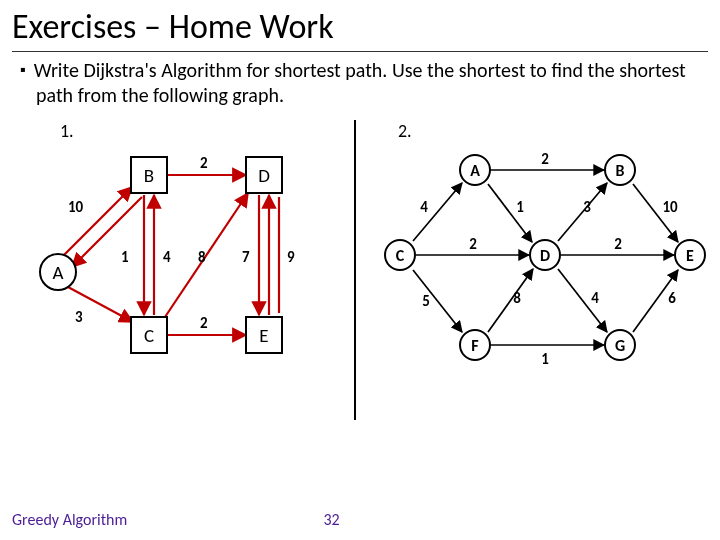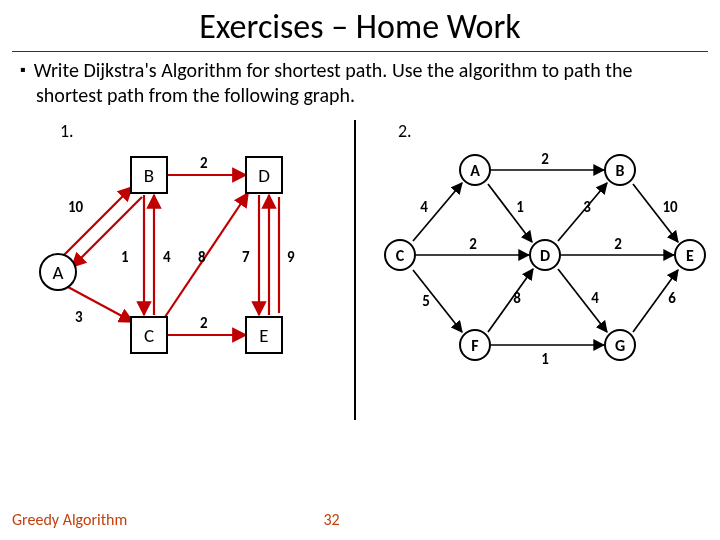--- a/index.html
+++ b/index.html
@@ -1,40 +1,40 @@
 <!DOCTYPE html>
 <html><head>
 <meta charset="utf-8">
 <style>
   * { box-sizing: border-box; margin: 0; padding: 0; }
   html, body { width: 720px; height: 540px; font-family: "Calibri", "Segoe UI", Arial, sans-serif; background: #fff; color: #000; }
   .slide { width: 720px; height: 540px; position: relative; }
-  .title { font-size: 34px; padding: 6px 12px 2px 12px; font-weight: 400; text-align: center; }
+  .title { font-size: 34px; padding: 6px 12px 2px 12px; font-weight: 400; }
   .hr { border: 0; border-top: 1px solid #333; margin: 2px 12px 6px 12px; }
   .body-text { font-size: 20px; padding: 0 28px 0 36px; line-height: 1.25; text-indent: -16px; }
   .bul { font-size: 16px; vertical-align: 2px; padding-right: 8px; }
   .nums { position: relative; height: 20px; margin-top: 12px; }
   .n1 { position: absolute; left: 60px; font-size: 18px; }
   .n2 { position: absolute; left: 398px; font-size: 18px; }
   .graphs { position: relative; height: 290px; }
   .divider { position: absolute; left: 354px; top: -20px; width: 0; height: 300px; border-left: 2px solid #000; }
   svg.g { position: absolute; }
-  .footer { position: absolute; bottom: 6px; left: 0; width: 720px; height: 24px; font-size: 16px; color: #c2410c; }
+  .footer { position: absolute; bottom: 6px; left: 0; width: 720px; height: 24px; font-size: 16px; color: #4c1d95; }
   .footer .l { position: absolute; left: 12px; }
   .footer .c { position: absolute; left: 0; width: 663px; text-align: center; }
   .footer .r { position: absolute; right: 12px; }
   svg text { font-family: "Calibri", Arial, sans-serif; }
 </style>
 </head>
 <body>
 <div class="slide">
 
 <h1 class="title">Exercises – Home Work</h1>
 <hr class="hr">
-<p class="body-text"><span class="bul">▪</span><span>Write Dijkstra's Algorithm for shortest path. Use the algorithm to path the shortest path from the following graph.</span></p>
+<p class="body-text"><span class="bul">▪</span><span>Write Dijkstra's Algorithm for shortest path. Use the shortest to find the shortest path from the following graph.</span></p>
 
 <div class="nums">
   <span class="n1">1.</span>
   <span class="n2">2.</span>
 </div>
 
 <div class="graphs">
   <div class="divider"></div>
 
   <svg class="g" style="left:20px; top:0;" width="320" height="260" viewBox="0 0 320 260">

